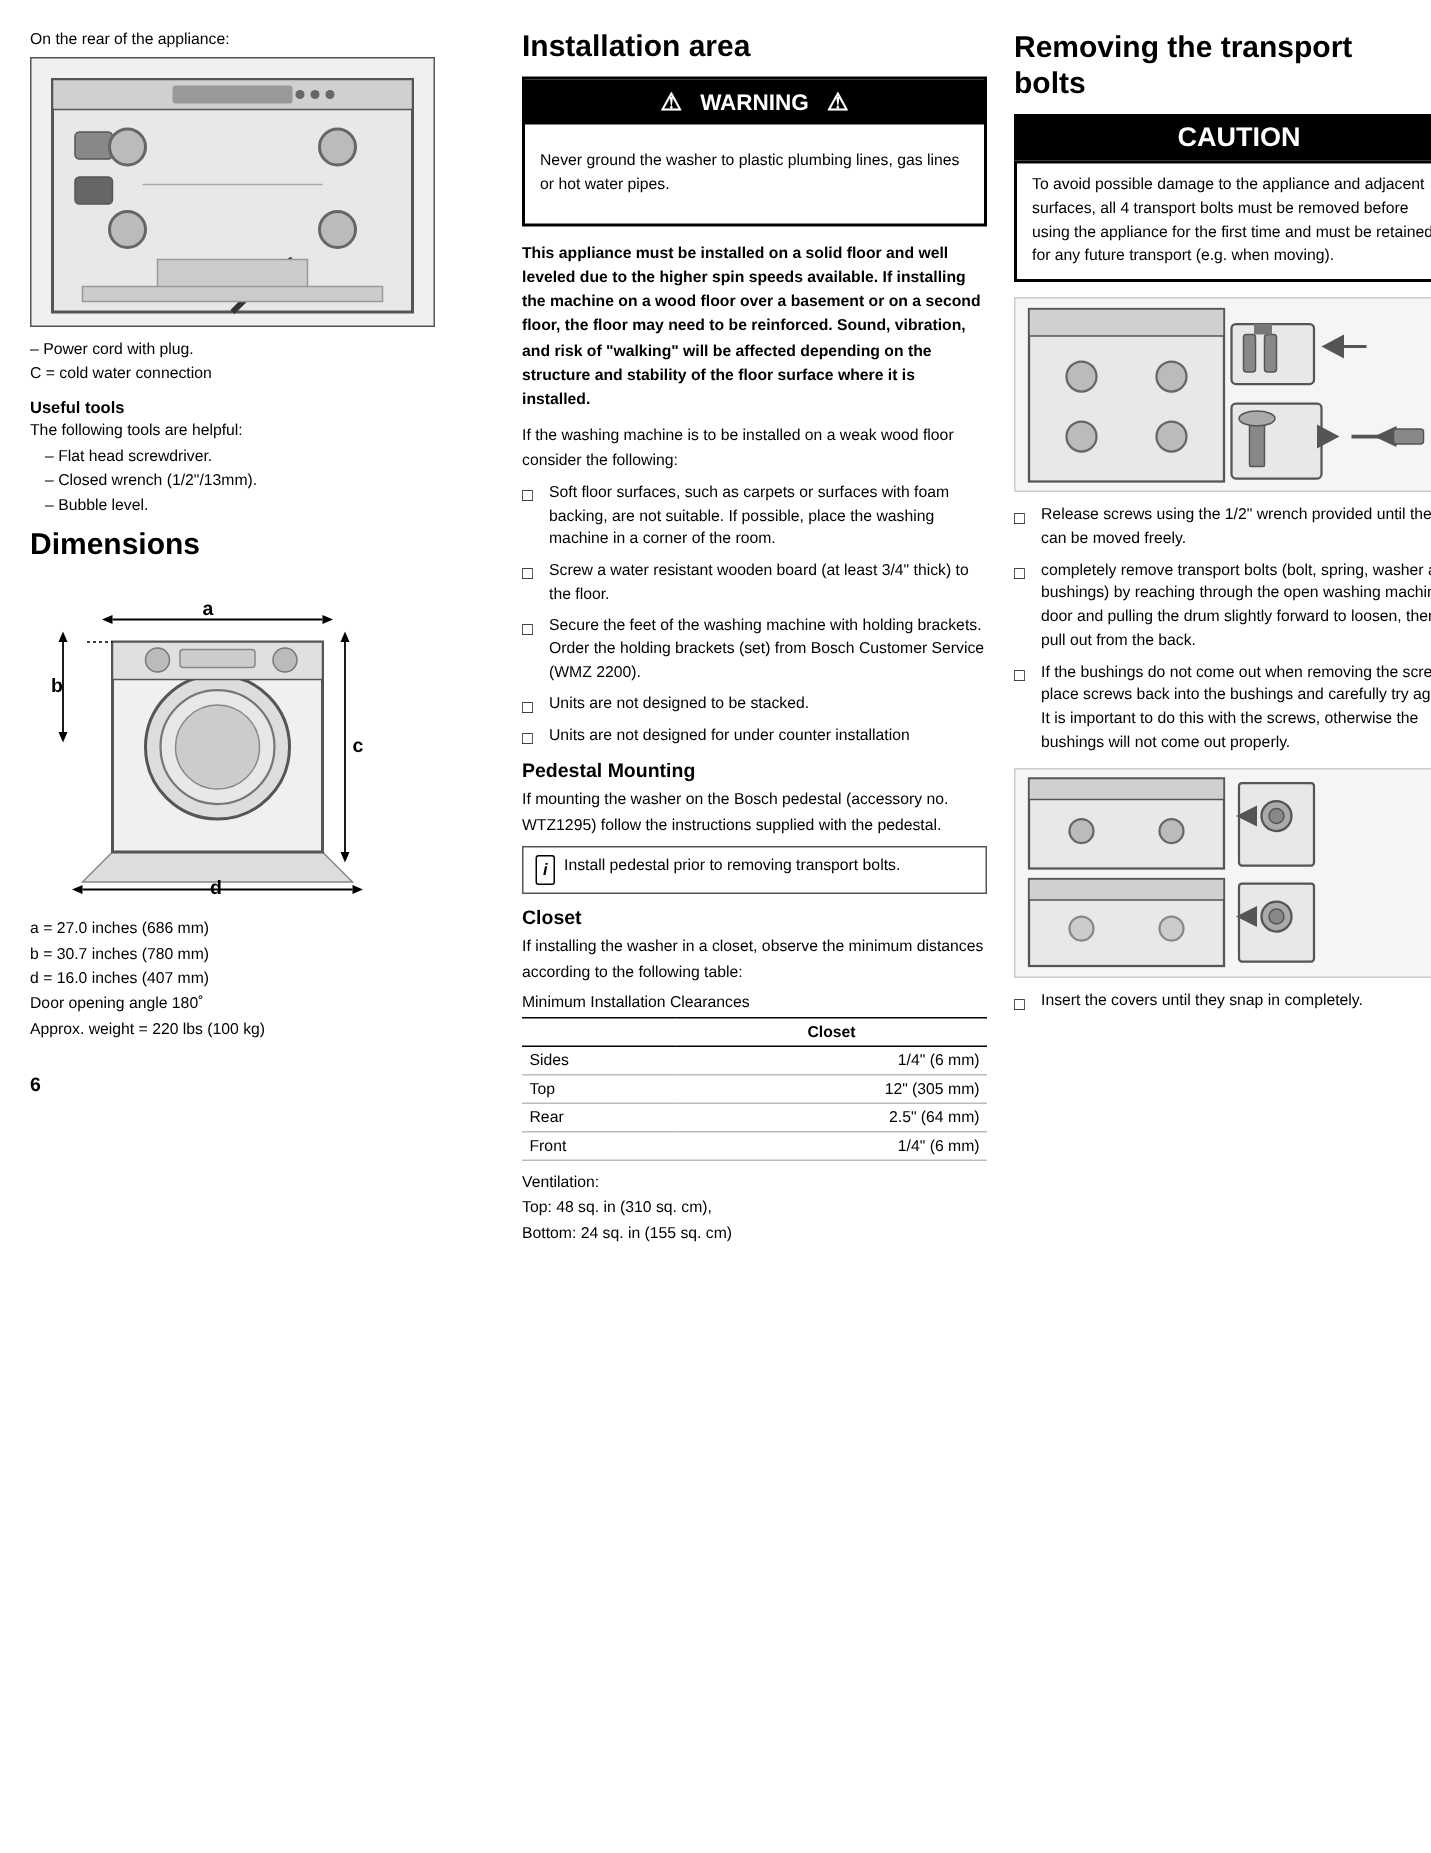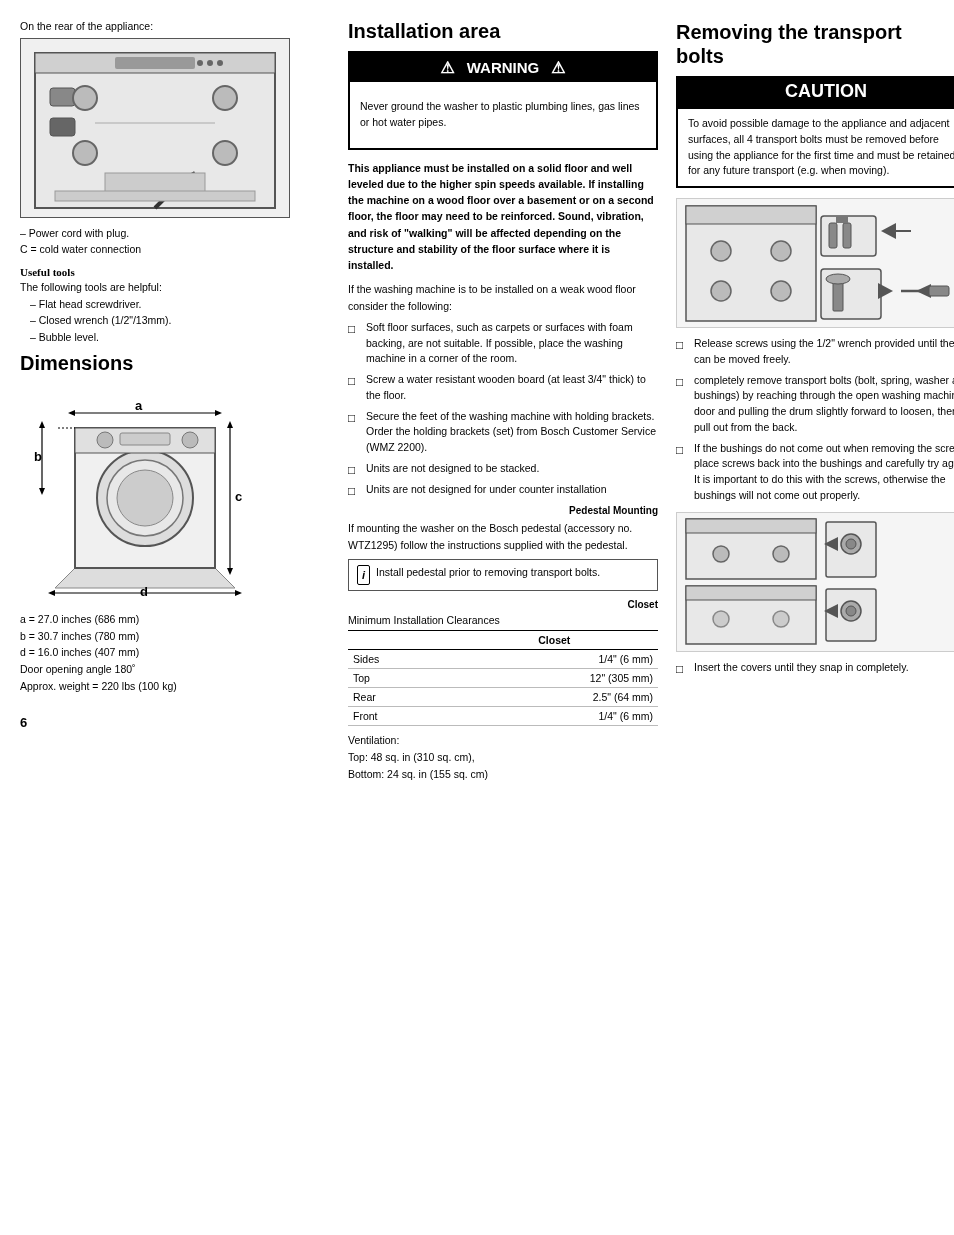--- a/index.html
+++ b/index.html
@@ -29,21 +29,21 @@
       background: #f0f0f0;
       margin-bottom: 8px;
       display: flex;
       align-items: center;
       justify-content: center;
       overflow: hidden;
     }
     .appliance-svg { width: 260px; height: 170px; }
     .legend-list { list-style: none; margin-bottom: 8px; }
     .legend-list li { font-size: 10.5px; line-height: 1.5; }
-    .useful-tools-title { font-weight: bold; font-size: 11px; margin-bottom: 3px; font-family: Liberation Serif, serif; }
+    .useful-tools-title { font-weight: bold; font-size: 11px; margin-bottom: 3px; }
     .tools-list { list-style: none; margin-bottom: 6px; }
     .tools-list li { font-size: 10.5px; line-height: 1.6; padding-left: 10px; }
     .tools-list li::before { content: "– "; }
 
     .dimensions-title { font-size: 20px; font-weight: bold; margin-bottom: 8px; margin-top: 6px; }
     .dimensions-diagram {
       width: 270px;
       height: 220px;
       margin-bottom: 8px;
       position: relative;
@@ -93,21 +93,21 @@
       padding-left: 18px;
       margin-bottom: 5px;
       position: relative;
     }
     .checkbox-list li::before {
       content: "□";
       position: absolute;
       left: 0;
       font-size: 12px;
     }
-    .subsection-title { font-weight: bold; font-size: 10px; margin-bottom: 4px; margin-top: 8px; text-align: right; }
+    .subsection-title { font-weight: bold; font-size: 13px; margin-bottom: 4px; margin-top: 8px; }
     .info-box {
       border: 1.5px solid #555;
       display: flex;
       align-items: flex-start;
       gap: 6px;
       padding: 5px 8px;
       margin-bottom: 8px;
       font-size: 10.5px;
       line-height: 1.5;
     }
@@ -311,20 +311,21 @@
 
     <p class="subsection-title">Pedestal Mounting</p>
     <p class="normal-paragraph">If mounting the washer on the Bosch pedestal (accessory no. WTZ1295) follow the instructions supplied with the pedestal.</p>
 
     <div class="info-box">
       <span class="info-icon">i</span>
       <span>Install pedestal prior to removing transport bolts.</span>
     </div>
 
     <p class="subsection-title">Closet</p>
+    <p class="normal-paragraph">If installing the washer in a closet, observe the minimum distances according to the following table:</p>
     <p style="font-size:10.5px; margin-bottom:4px;">Minimum Installation Clearances</p>
 
     <table class="closet-table">
       <thead>
         <tr>
           <th></th>
           <th>Closet</th>
         </tr>
       </thead>
       <tbody>

